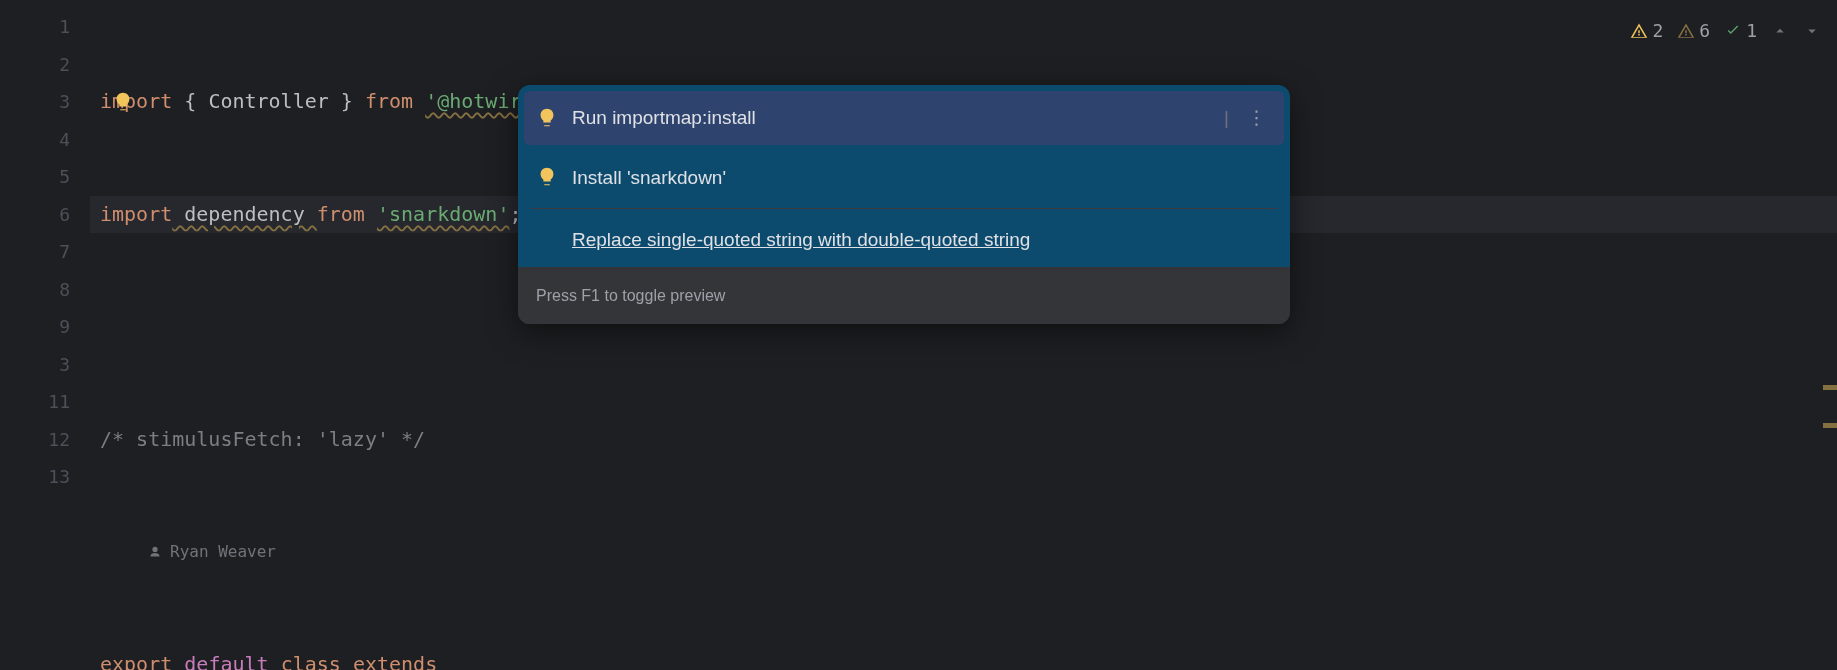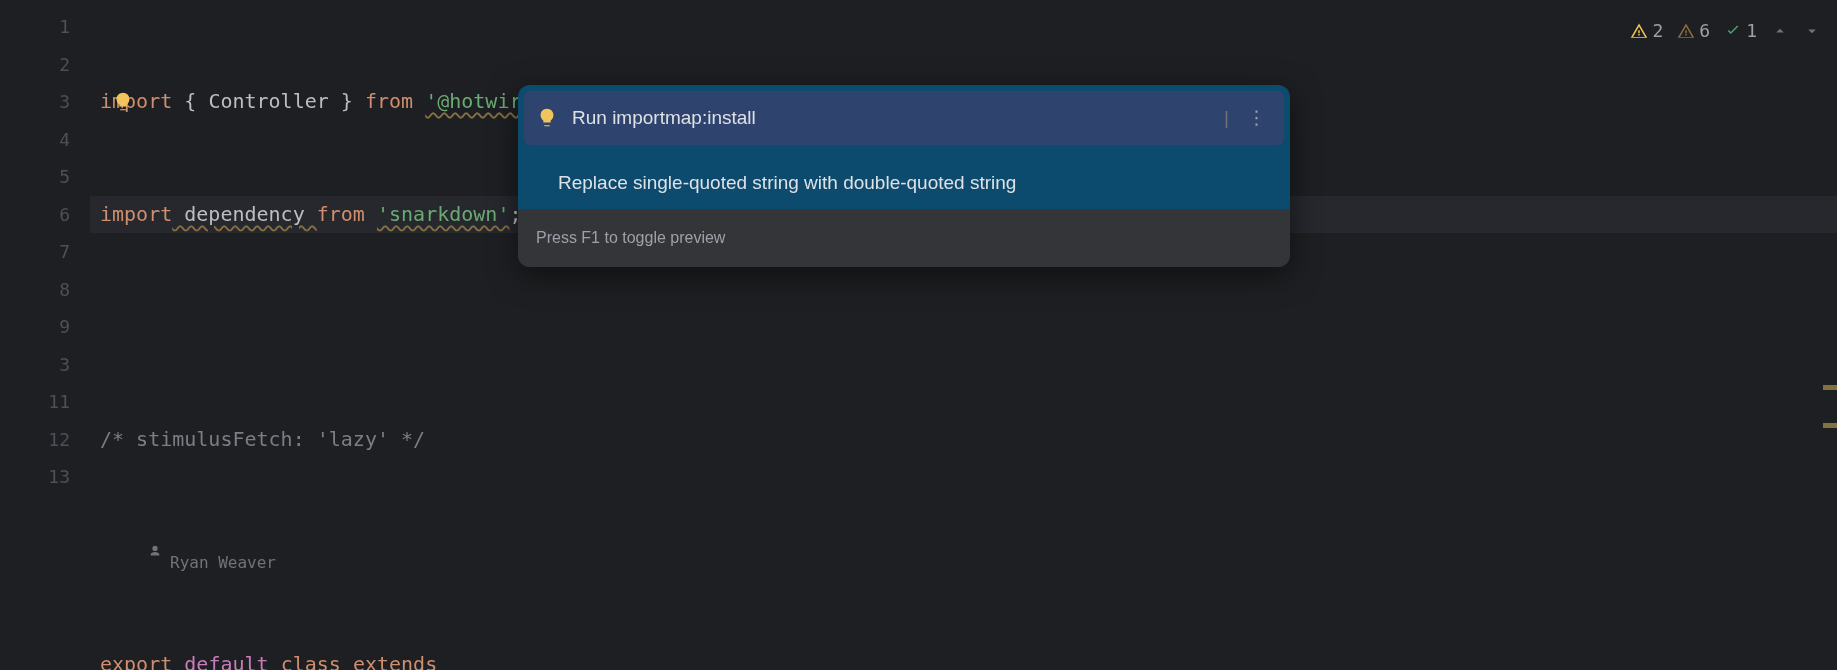--- a/index.html
+++ b/index.html
@@ -49,20 +49,21 @@
   .warn-underline {
     text-decoration: underline wavy #857042;
     text-underline-offset: 4px;
   }
   .default-underline { color:#c77dbb; }
 
   .author-hint {
     color: #6f737a;
     font-size: 16px;
     display: inline-flex;
+    align-items: center;
     gap: 8px;
     padding-left: 48px;
   }
   .author-hint svg { width: 14px; height: 14px; fill: #6f737a; }
 
   .bulb-gutter {
     position: absolute;
     left: 112px;
     top: 88px;
   }
@@ -116,21 +117,21 @@
     height: 1px;
     background: #393b40;
     margin: 4px 12px;
   }
   .popup-footer {
     background: #333538;
     color: #9da0a8;
     padding: 10px 18px;
     font-size: 16px;
   }
-  .popup-item.no-icon { padding-left: 40px; }
+  .popup-item.no-icon { padding-left: 54px; text-decoration: underline; }
 
   .scroll-marks {
     position: absolute;
     right: 0;
     top: 0;
     width: 14px;
     height: 100%;
   }
   .scroll-mark {
     position: absolute;
@@ -216,20 +217,26 @@
 <div class="popup">
   <div class="popup-item selected">
     <svg class="bulb-icon" viewBox="0 0 24 24">
         <path fill="#f2c55c" d="M9 21h6v-1H9v1zm3-19C8 2 5 5 5 9c0 2.4 1.2 4.5 3 5.7V17h8v-2.3c1.8-1.2 3-3.3 3-5.7 0-4-3-7-7-7z"></path>
       </svg>
     <span>Run importmap:install</span>
     <span class="spacer"></span>
     <span style="color:#6f737a">|</span>
     <span class="more">⋮</span>
   </div>
+  <div class="popup-item">
+    <svg class="bulb-icon" viewBox="0 0 24 24">
+        <path fill="#f2c55c" d="M9 21h6v-1H9v1zm3-19C8 2 5 5 5 9c0 2.4 1.2 4.5 3 5.7V17h8v-2.3c1.8-1.2 3-3.3 3-5.7 0-4-3-7-7-7z"></path>
+      </svg>
+    <span>Install 'snarkdown'</span>
+  </div>
   <div class="popup-divider"></div>
   <div class="popup-item no-icon">
     <span>Replace single-quoted string with double-quoted string</span>
   </div>
   <div class="popup-footer">
     <span>Press F1 to toggle preview</span>
   </div>
 </div>
 
 <div class="scroll-marks">

